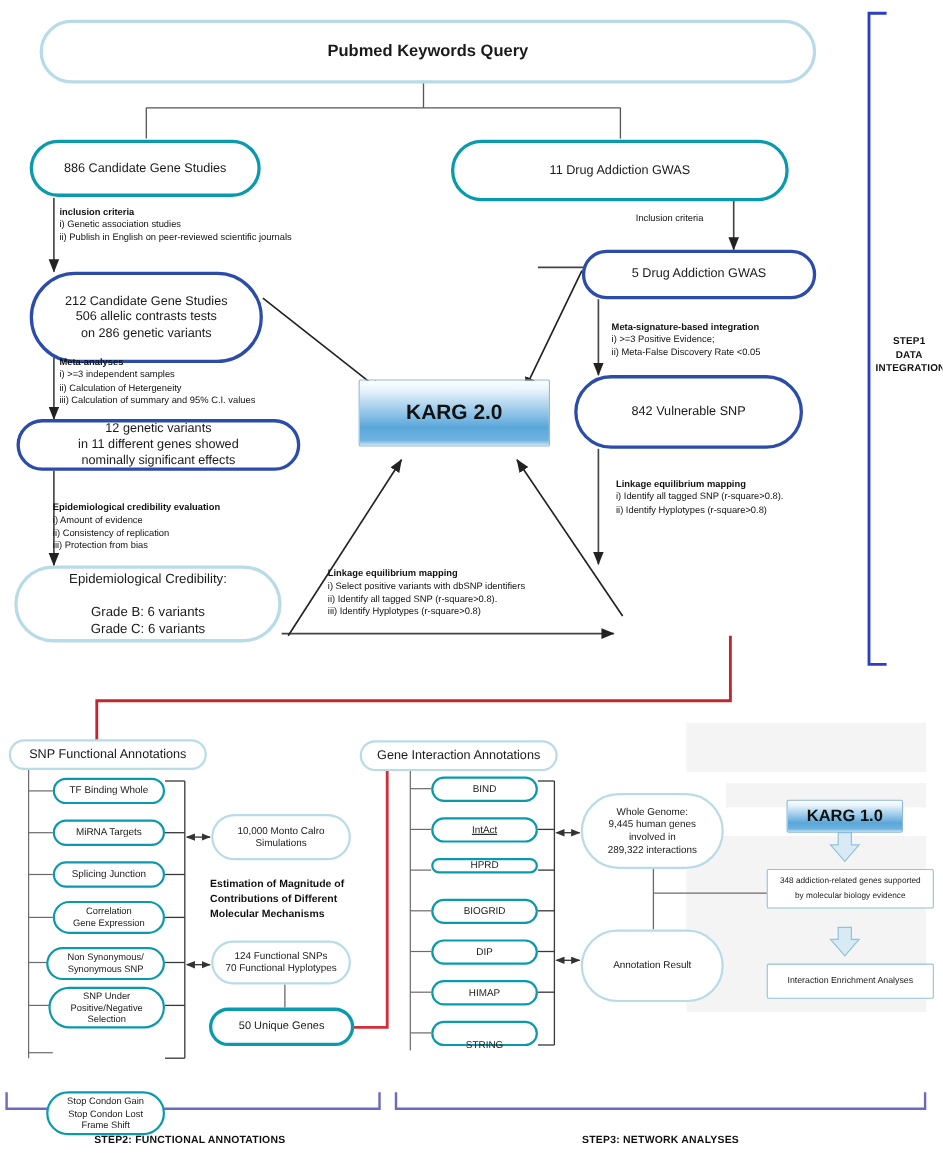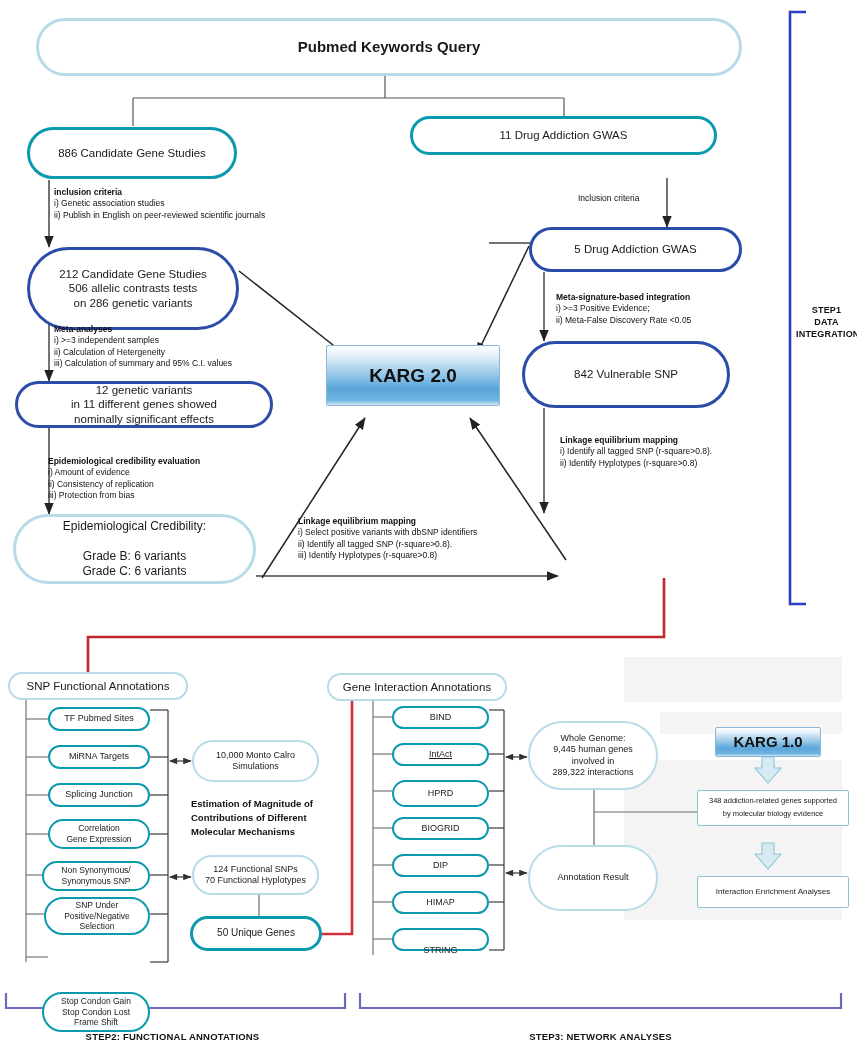--- a/index.html
+++ b/index.html
@@ -169,21 +169,21 @@
   </svg>
 
   <div class="node pill-lt" style="left:36px;top:18px;width:706px;height:58px;">
     <span class="lbl" style="font-size:15px;font-weight:bold;">Pubmed Keywords Query</span>
   </div>
 
   <div class="node pill-teal" style="left:27px;top:127px;width:210px;height:52px;">
     <span class="lbl" style="font-size:11.5px;">886 Candidate Gene Studies</span>
   </div>
 
-  <div class="node pill-teal" style="left:410px;top:116px;width:307px;height:39px;">
+  <div class="node pill-teal" style="left:410px;top:127px;width:307px;height:56px;">
     <span class="lbl" style="font-size:11.5px;">11 Drug Addiction GWAS</span>
   </div>
 
   <div class="node pill-blue" style="left:27px;top:247px;width:212px;height:83px;">
     <span class="lbl" style="font-size:11.5px;">
       <span>212 Candidate Gene Studies</span><br>
       <span>506 allelic contrasts tests</span><br>
       <span>on 286 genetic variants</span>
     </span>
   </div>
@@ -265,21 +265,21 @@
     <span>STEP1</span><br>
     <span>DATA</span><br>
     <span>INTEGRATION</span>
   </div>
 
   <div class="node pill-lt" style="left:8px;top:672px;width:180px;height:28px;border-width:2px;">
     <span class="lbl" style="font-size:11.5px;">SNP Functional Annotations</span>
   </div>
 
   <div class="node pill-teal" style="left:48px;top:707px;width:102px;height:24px;border-width:2.5px;">
-    <span class="lbl" style="font-size:9px;">TF Pubmed Sites</span>
+    <span class="lbl" style="font-size:9px;">TF Binding Whole</span>
   </div>
   <div class="node pill-teal" style="left:48px;top:745px;width:102px;height:24px;border-width:2.5px;">
     <span class="lbl" style="font-size:9px;">MiRNA Targets</span>
   </div>
   <div class="node pill-teal" style="left:48px;top:783px;width:102px;height:24px;border-width:2.5px;">
     <span class="lbl" style="font-size:9px;">Splicing Junction</span>
   </div>
   <div class="node pill-teal" style="left:48px;top:819px;width:102px;height:30px;border-width:2.5px;">
     <span class="lbl" style="font-size:8.5px;">
       <span>Correlation</span><br>
@@ -338,21 +338,21 @@
   <div class="node pill-lt" style="left:327px;top:673px;width:180px;height:28px;border-width:2px;">
     <span class="lbl" style="font-size:11.5px;">Gene Interaction Annotations</span>
   </div>
 
   <div class="node pill-teal" style="left:392px;top:706px;width:97px;height:23px;border-width:2.5px;">
     <span class="lbl" style="font-size:9px;">BIND</span>
   </div>
   <div class="node pill-teal" style="left:392px;top:743px;width:97px;height:23px;border-width:2.5px;">
     <span class="lbl" style="font-size:9px;text-decoration:underline;">IntAct</span>
   </div>
-  <div class="node pill-teal" style="left:392px;top:780px;width:97px;height:27px;border-width:2.5px;">
+  <div class="node pill-teal" style="left:392px;top:780px;width:97px;height:14px;border-width:2.5px;">
     <span class="lbl" style="font-size:9px;">HPRD</span>
   </div>
   <div class="node pill-teal" style="left:392px;top:817px;width:97px;height:23px;border-width:2.5px;">
     <span class="lbl" style="font-size:9px;">BIOGRID</span>
   </div>
   <div class="node pill-teal" style="left:392px;top:854px;width:97px;height:23px;border-width:2.5px;">
     <span class="lbl" style="font-size:9px;">DIP</span>
   </div>
   <div class="node pill-teal" style="left:392px;top:891px;width:97px;height:23px;border-width:2.5px;">
     <span class="lbl" style="font-size:9px;">HIMAP</span>

